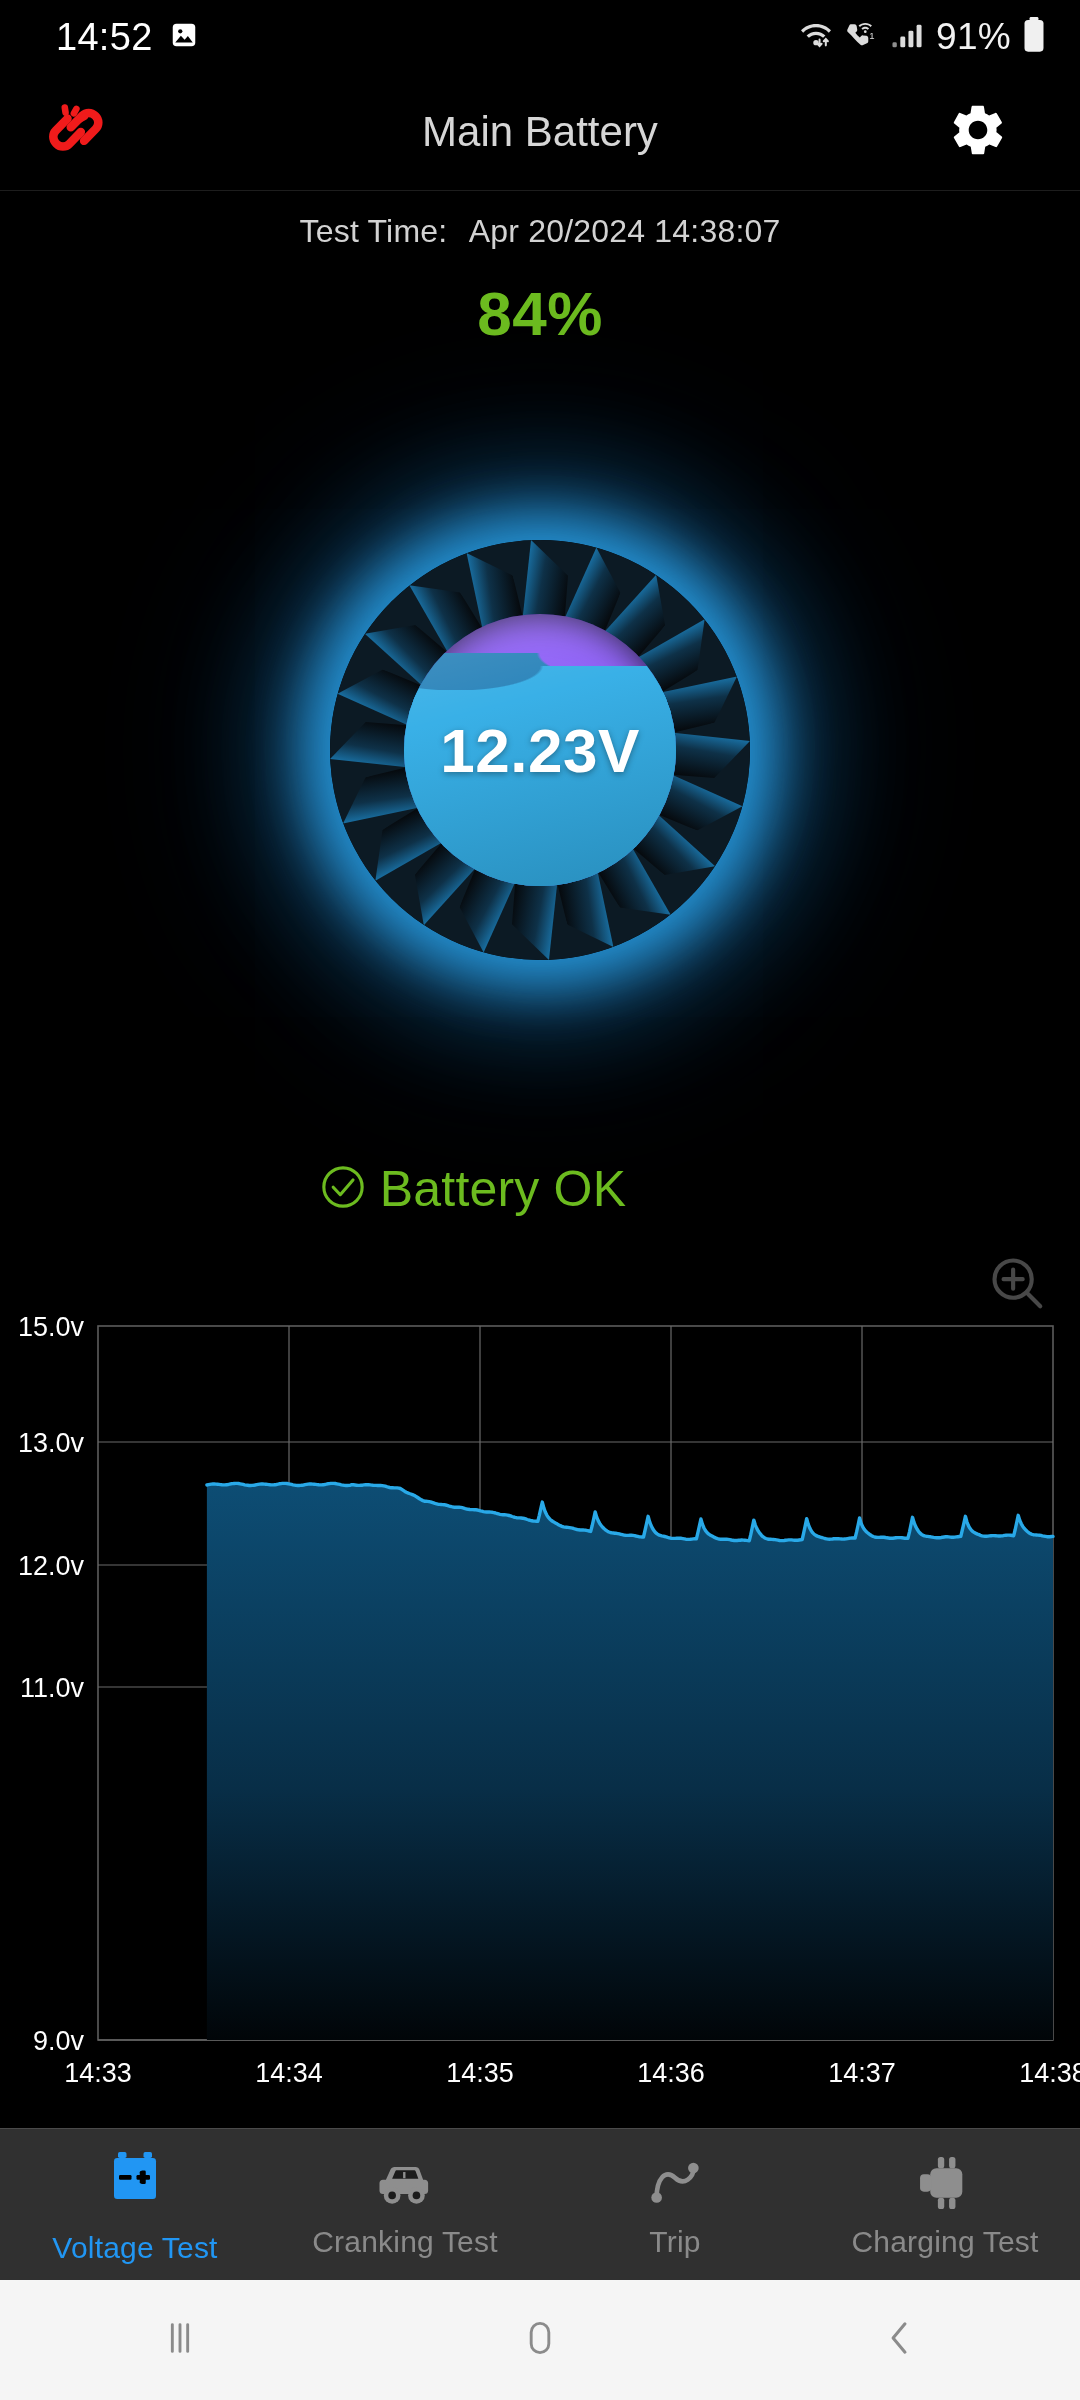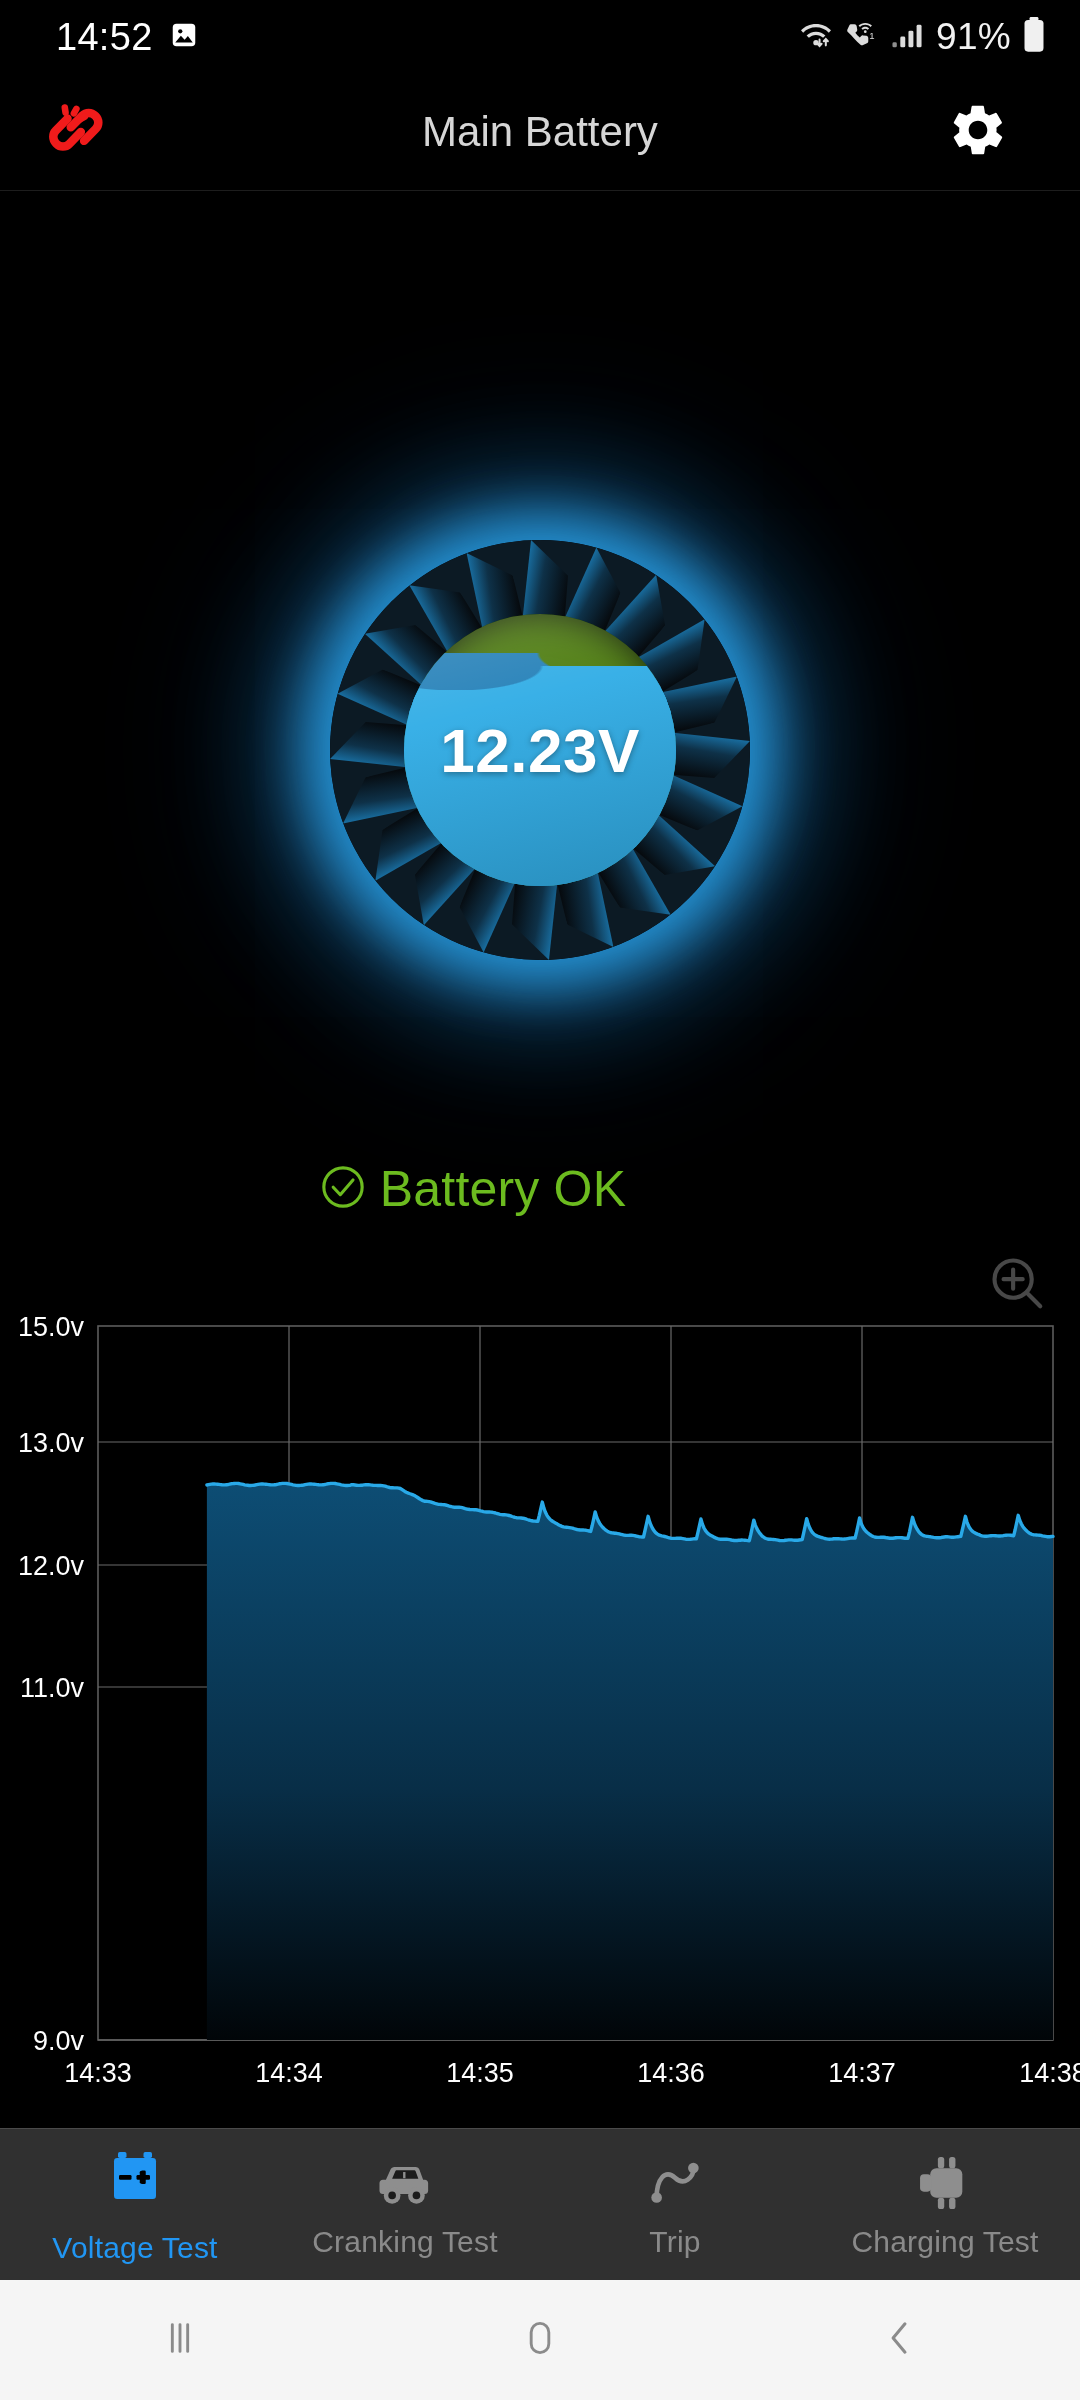--- a/index.html
+++ b/index.html
@@ -68,21 +68,21 @@
   .blade {
     position:absolute; left:50%; top:50%;
     width:56px; height:210px;
     transform-origin:50% 100%;
     background:linear-gradient(100deg,#2fa9e8 0%, #1b7cb5 16%, #0e3148 40%, #060a0e 70%, #000 100%);
     clip-path:polygon(34% 0%, 100% 17%, 76% 100%, 0% 84%);
   }
   .gauge-inner {
     position:absolute; left:50%; top:50%; transform:translate(-50%,-50%);
     width:272px; height:272px; border-radius:50%;
-    overflow:hidden; background:#4d7c0f;
+    overflow:hidden; background:#8b5cf6;
     box-shadow:inset 0 0 34px rgba(0,0,0,.8);
   }
   .liquid-back {
     position:absolute; left:-12%; bottom:0; width:124%; height:76%;
     background:#2480b8;
   }
   .liquid-back::before {
     content:""; position:absolute; left:0; top:-26px; width:100%; height:52px;
     background:radial-gradient(ellipse 50% 100% at 25% 100%, #2480b8 50%, transparent 52%),
                radial-gradient(ellipse 50% 100% at 75% 0%, transparent 50%, #2480b8 52%);
@@ -210,20 +210,25 @@
     <div class="appbar-title">Main Battery</div>
     <div class="icon-btn">
       <span>
         <svg width="62" height="62" viewBox="0 0 24 24" fill="#ffffff">
           <path d="M19.1 12.9c0-.3.1-.6.1-.9s0-.6-.1-.9l2-1.6c.2-.1.2-.4.1-.6l-1.9-3.3c-.1-.2-.4-.3-.6-.2l-2.4 1c-.5-.4-1-.7-1.6-.9l-.4-2.5c0-.2-.2-.4-.5-.4h-3.8c-.2 0-.5.2-.5.4l-.4 2.5c-.6.2-1.1.6-1.6.9l-2.4-1c-.2-.1-.5 0-.6.2L2.7 8.9c-.1.2-.1.5.1.6l2 1.6c0 .3-.1.6-.1.9s0 .6.1.9l-2 1.6c-.2.1-.2.4-.1.6l1.9 3.3c.1.2.4.3.6.2l2.4-1c.5.4 1 .7 1.6.9l.4 2.5c0 .2.2.4.5.4h3.8c.2 0 .5-.2.5-.4l.4-2.5c.6-.2 1.1-.6 1.6-.9l2.4 1c.2.1.5 0 .6-.2l1.9-3.3c.1-.2.1-.5-.1-.6l-2-1.6zM12 15.6c-2 0-3.6-1.6-3.6-3.6S10 8.4 12 8.4s3.6 1.6 3.6 3.6-1.6 3.6-3.6 3.6z"></path>
         </svg>
       </span>
     </div>
   </div>
 
+  <div class="test-time">
+    <span class="lbl">Test Time:</span>
+    <span>Apr 20/2024 14:38:07</span>
+  </div>
+  <div class="soc-pct">84%</div>
 
   <div class="gauge-wrap">
     <div class="gauge-glow"></div>
     <div class="gauge-ring" id="ring">
         <div class="blade" style="transform: translate(-50%, -100%) rotate(0deg);"></div>
         <div class="blade" style="transform: translate(-50%, -100%) rotate(18deg);"></div>
         <div class="blade" style="transform: translate(-50%, -100%) rotate(36deg);"></div>
         <div class="blade" style="transform: translate(-50%, -100%) rotate(54deg);"></div>
         <div class="blade" style="transform: translate(-50%, -100%) rotate(72deg);"></div>
         <div class="blade" style="transform: translate(-50%, -100%) rotate(90deg);"></div>

